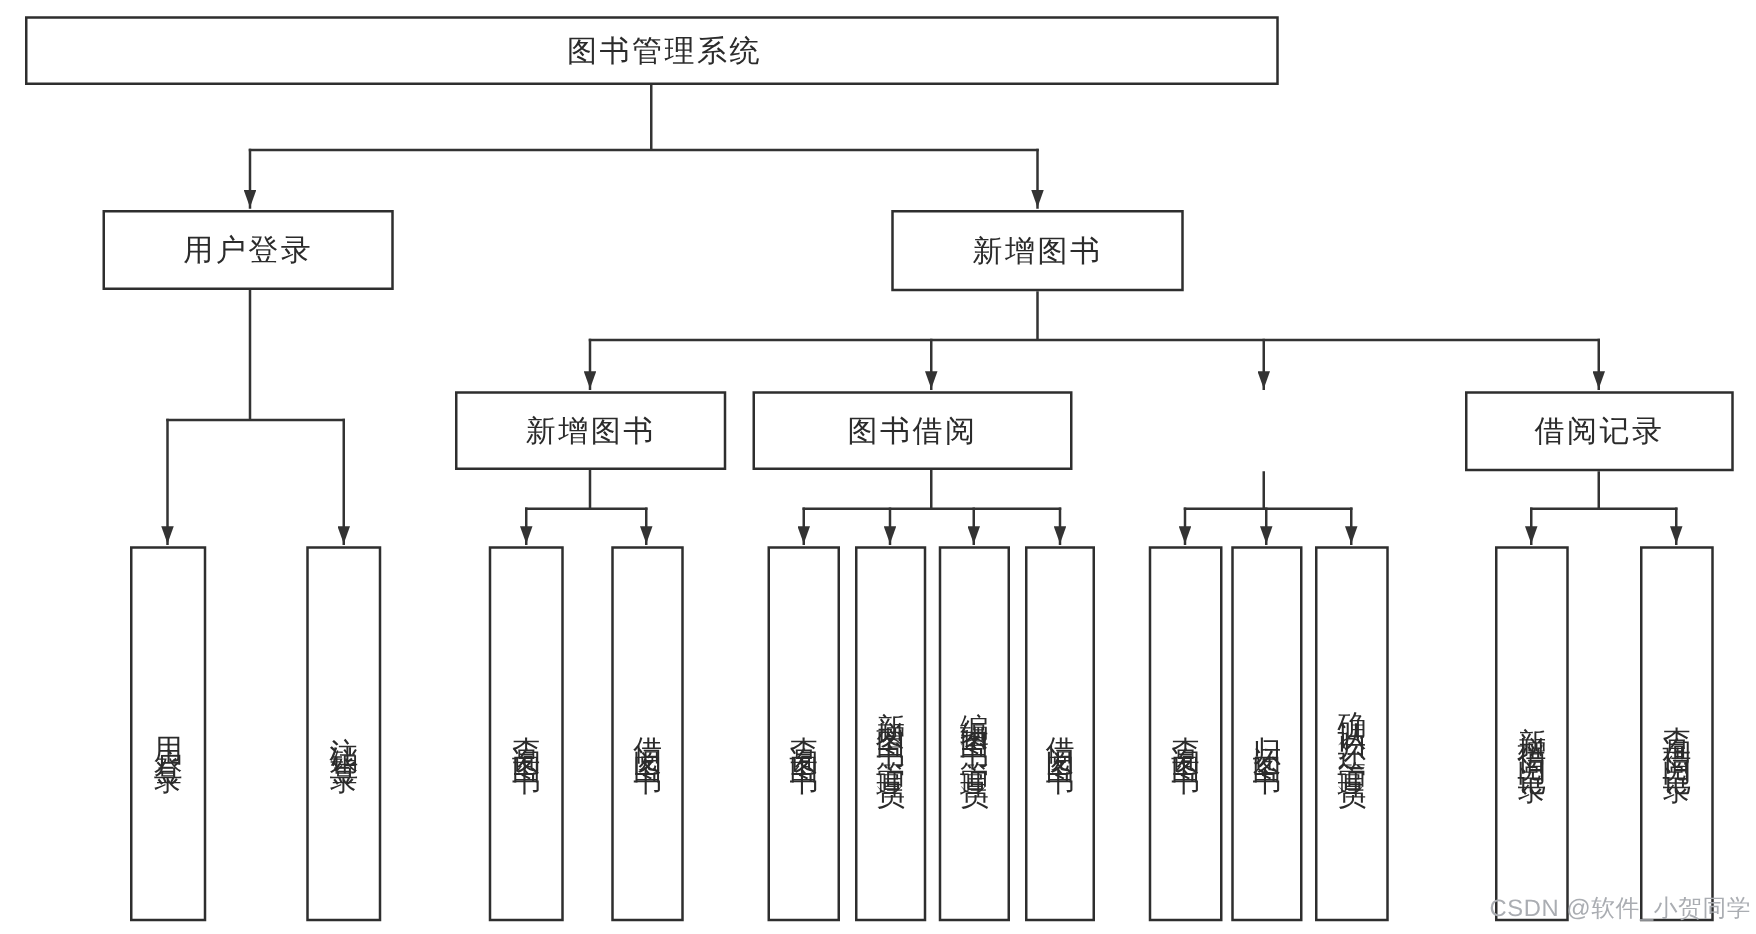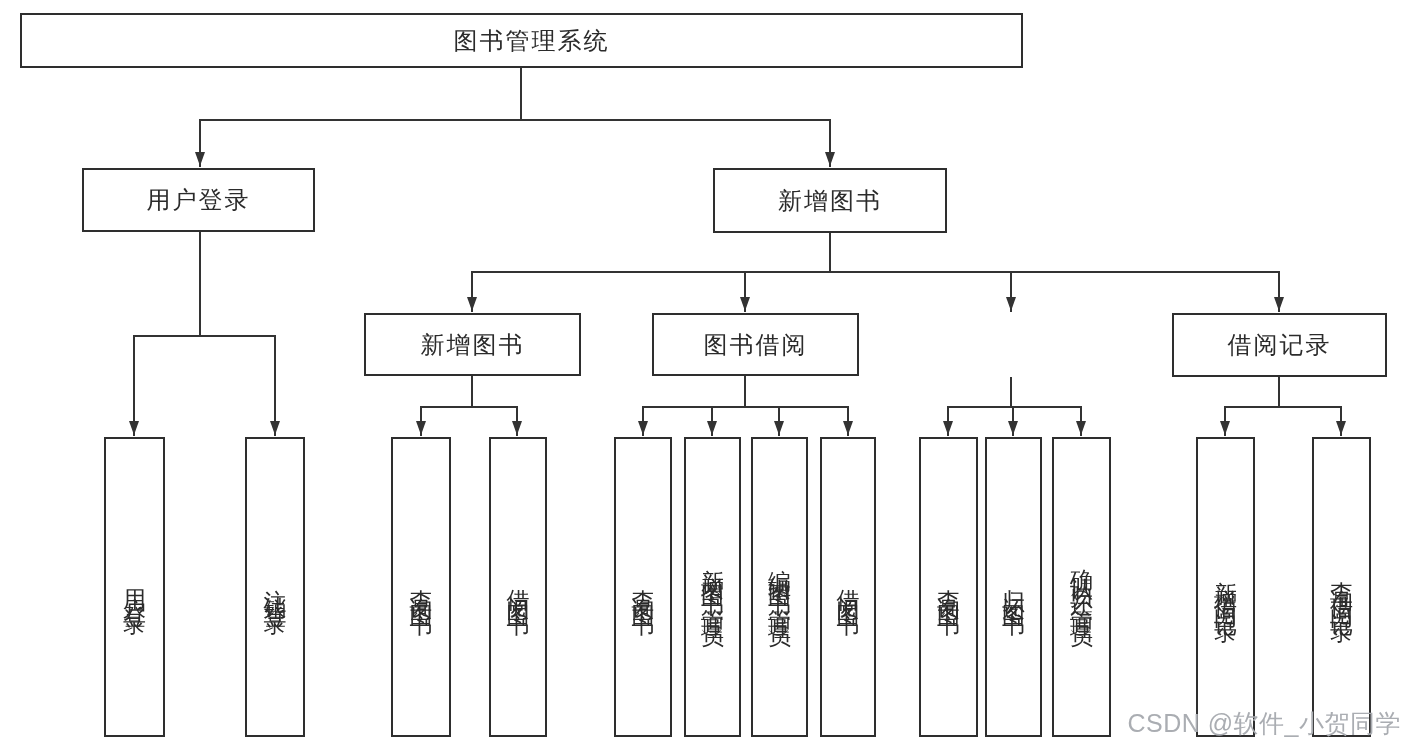--- a/index.html
+++ b/index.html
@@ -37,21 +37,21 @@
     writing-mode: vertical-rl;
     text-orientation: mixed;
     font-size: 23px;
     letter-spacing: 8px;
     line-height: 1;
   }
   .watermark {
     position: absolute;
     right: 4px;
     bottom: 7px;
-    font-size: 25px;
+    font-size: 19px;
     letter-spacing: 0.5px;
     color: #aaadb2;
     white-space: nowrap;
   }
 </style>
 </head>
 <body>
 
 <div class="stage">
 
@@ -97,21 +97,21 @@
       <path d="M1341,407 V435" marker-end="url(#arrow)"></path>
     </g>
   </svg>
 
   <div class="box h" style="left:20px; top:13px; width:1003px; height:55px;padding-left:20px;">图书管理系统</div>
 
   <div class="box h" style="left:82px; top:168px; width:233px; height:64px;">用户登录</div>
   <div class="box h" style="left:713px; top:168px; width:234px; height:65px;">新增图书</div>
 
   <div class="box h" style="left:364px; top:313px; width:217px; height:63px;">新增图书</div>
-  <div class="box h" style="left:652px; top:313px; width:207px; height:63px;">图书借阅</div>
+  <div class="box h" style="left:602px; top:313px; width:256px; height:63px;">图书借阅</div>
   <div class="box h" style="left:1172px; top:313px; width:215px; height:64px;">借阅记录</div>
 
   <div class="box v" style="left:104px; top:437px; width:61px; height:300px;">用户登录</div>
   <div class="box v" style="left:245px; top:437px; width:60px; height:300px;">注销登录</div>
 
   <div class="box v" style="left:391px; top:437px; width:60px; height:300px;">查询图书</div>
   <div class="box v" style="left:489px; top:437px; width:58px; height:300px;">借阅图书</div>
 
   <div class="box v" style="left:614px; top:437px; width:58px; height:300px;">查询图书</div>
   <div class="box v" style="left:684px; top:437px; width:57px; height:300px;">新增图书（管理员）</div>

